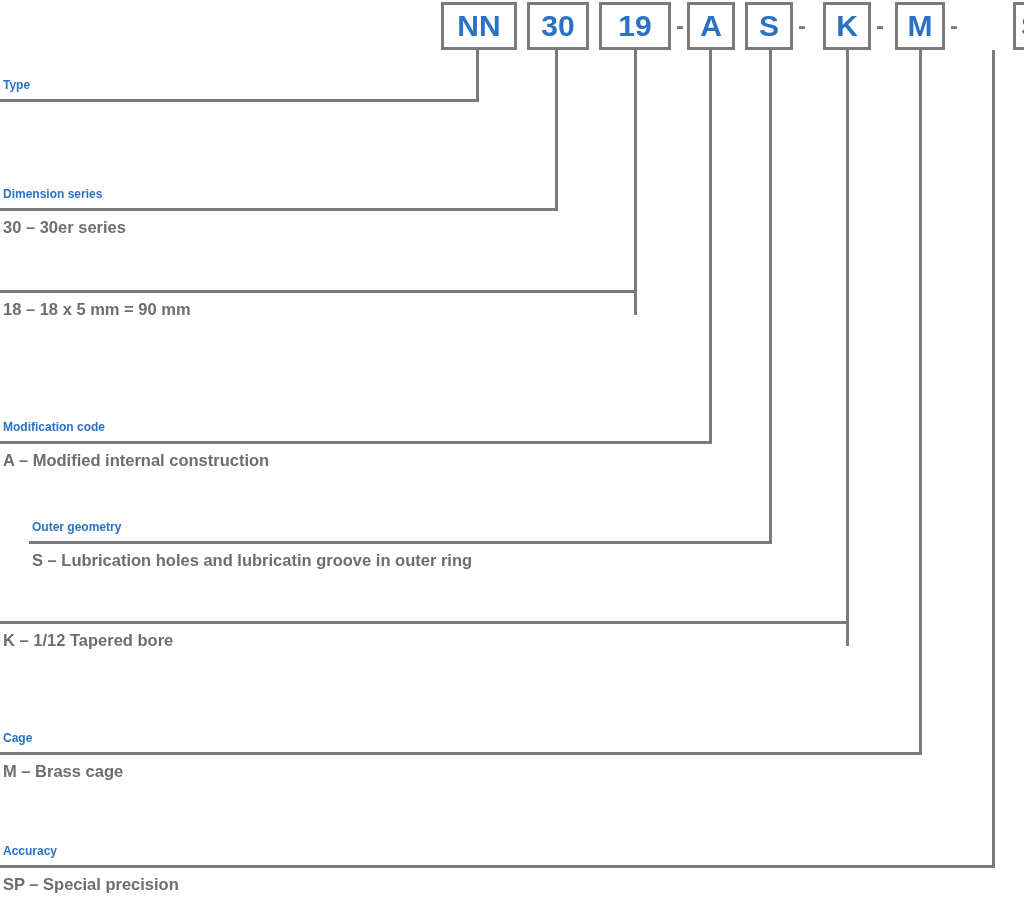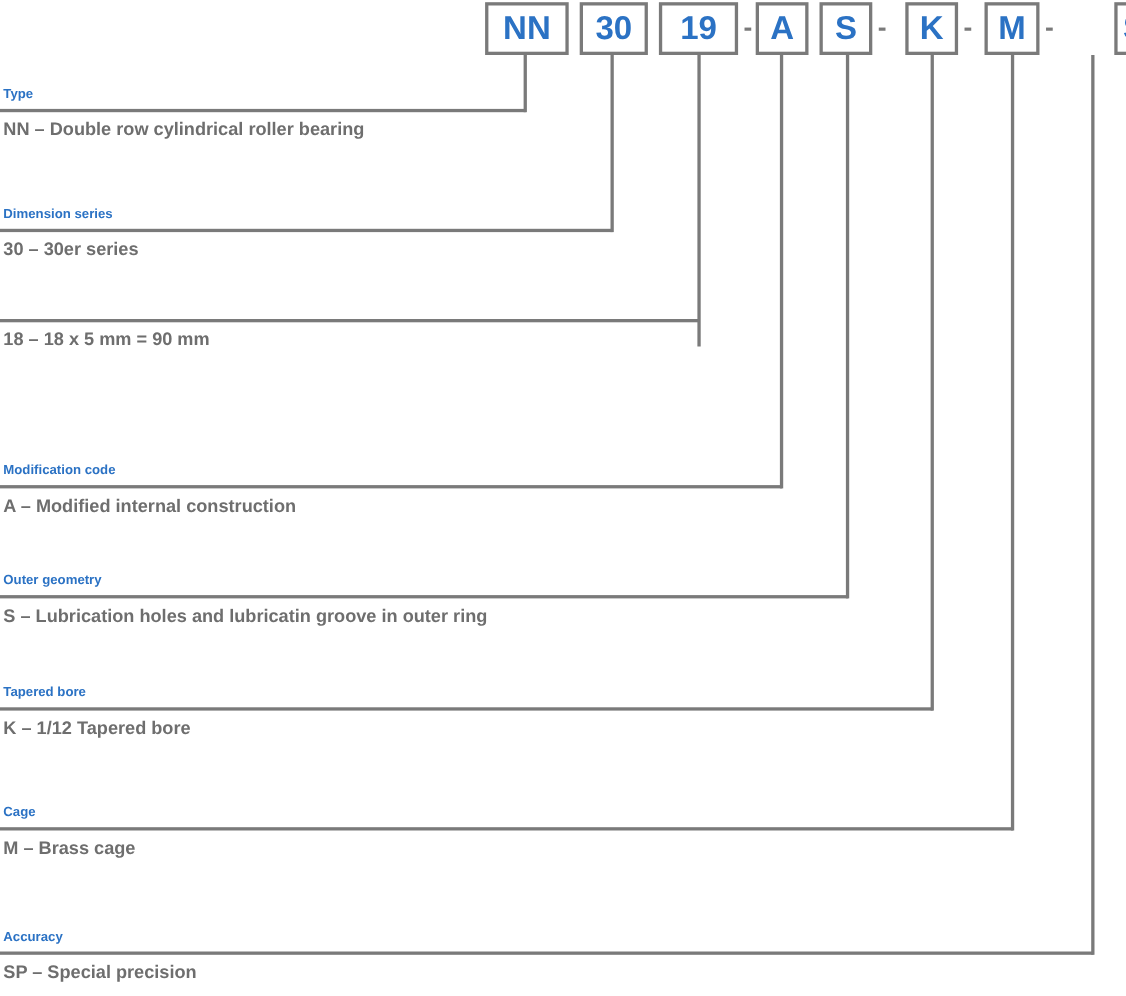--- a/index.html
+++ b/index.html
@@ -118,23 +118,20 @@
       <div class="conn-v" style="left: 709px; top: 50px; height: 394px;"></div>
       <div class="conn-v" style="left: 769px; top: 50px; height: 494px;"></div>
       <div class="conn-v" style="left: 846px; top: 50px; height: 596px;"></div>
       <div class="conn-v" style="left: 919px; top: 50px; height: 705px;"></div>
       <div class="conn-v" style="left: 992px; top: 50px; height: 818px;"></div>
     </div>
   <div id="sections">
       <div class="section" style="top: 74px; width: 478px;">
         <div class="sec-label">Type</div>
         <div class="sec-rule"></div>
-        <div class="sec-desc">
-          <div>NN – Double row cylindrical roller bearing</div>
-        </div>
       </div>
       <div class="section" style="top: 183px; width: 557px;">
         <div class="sec-label">Dimension series</div>
         <div class="sec-rule"></div>
         <div class="sec-desc">
           <div>30 – 30er series</div>
         </div>
       </div>
       <div class="section" style="top: 287px; width: 636px;">
         <div class="sec-rule"></div>
@@ -142,29 +139,28 @@
           <div>18 – 18 x 5 mm = 90 mm</div>
         </div>
       </div>
       <div class="section" style="top: 416px; width: 711px;">
         <div class="sec-label">Modification code</div>
         <div class="sec-rule"></div>
         <div class="sec-desc">
           <div>A – Modified internal construction</div>
         </div>
       </div>
-      <div class="section" style="top: 516px; width: 771px;">
+      <div class="section" style="top: 516px; width: 771px; padding-left: 29px;">
         <div class="sec-label">Outer geometry</div>
         <div class="sec-rule"></div>
         <div class="sec-desc">
           <div>S – Lubrication holes and lubricatin groove in outer ring</div>
         </div>
       </div>
       <div class="section" style="top: 618px; width: 848px;">
-        <div class="sec-label">Tapered bore</div>
         <div class="sec-rule"></div>
         <div class="sec-desc">
           <div>K – 1/12  Tapered bore</div>
         </div>
       </div>
       <div class="section" style="top: 727px; width: 921px;">
         <div class="sec-label">Cage</div>
         <div class="sec-rule"></div>
         <div class="sec-desc">
           <div>M – Brass cage</div>

